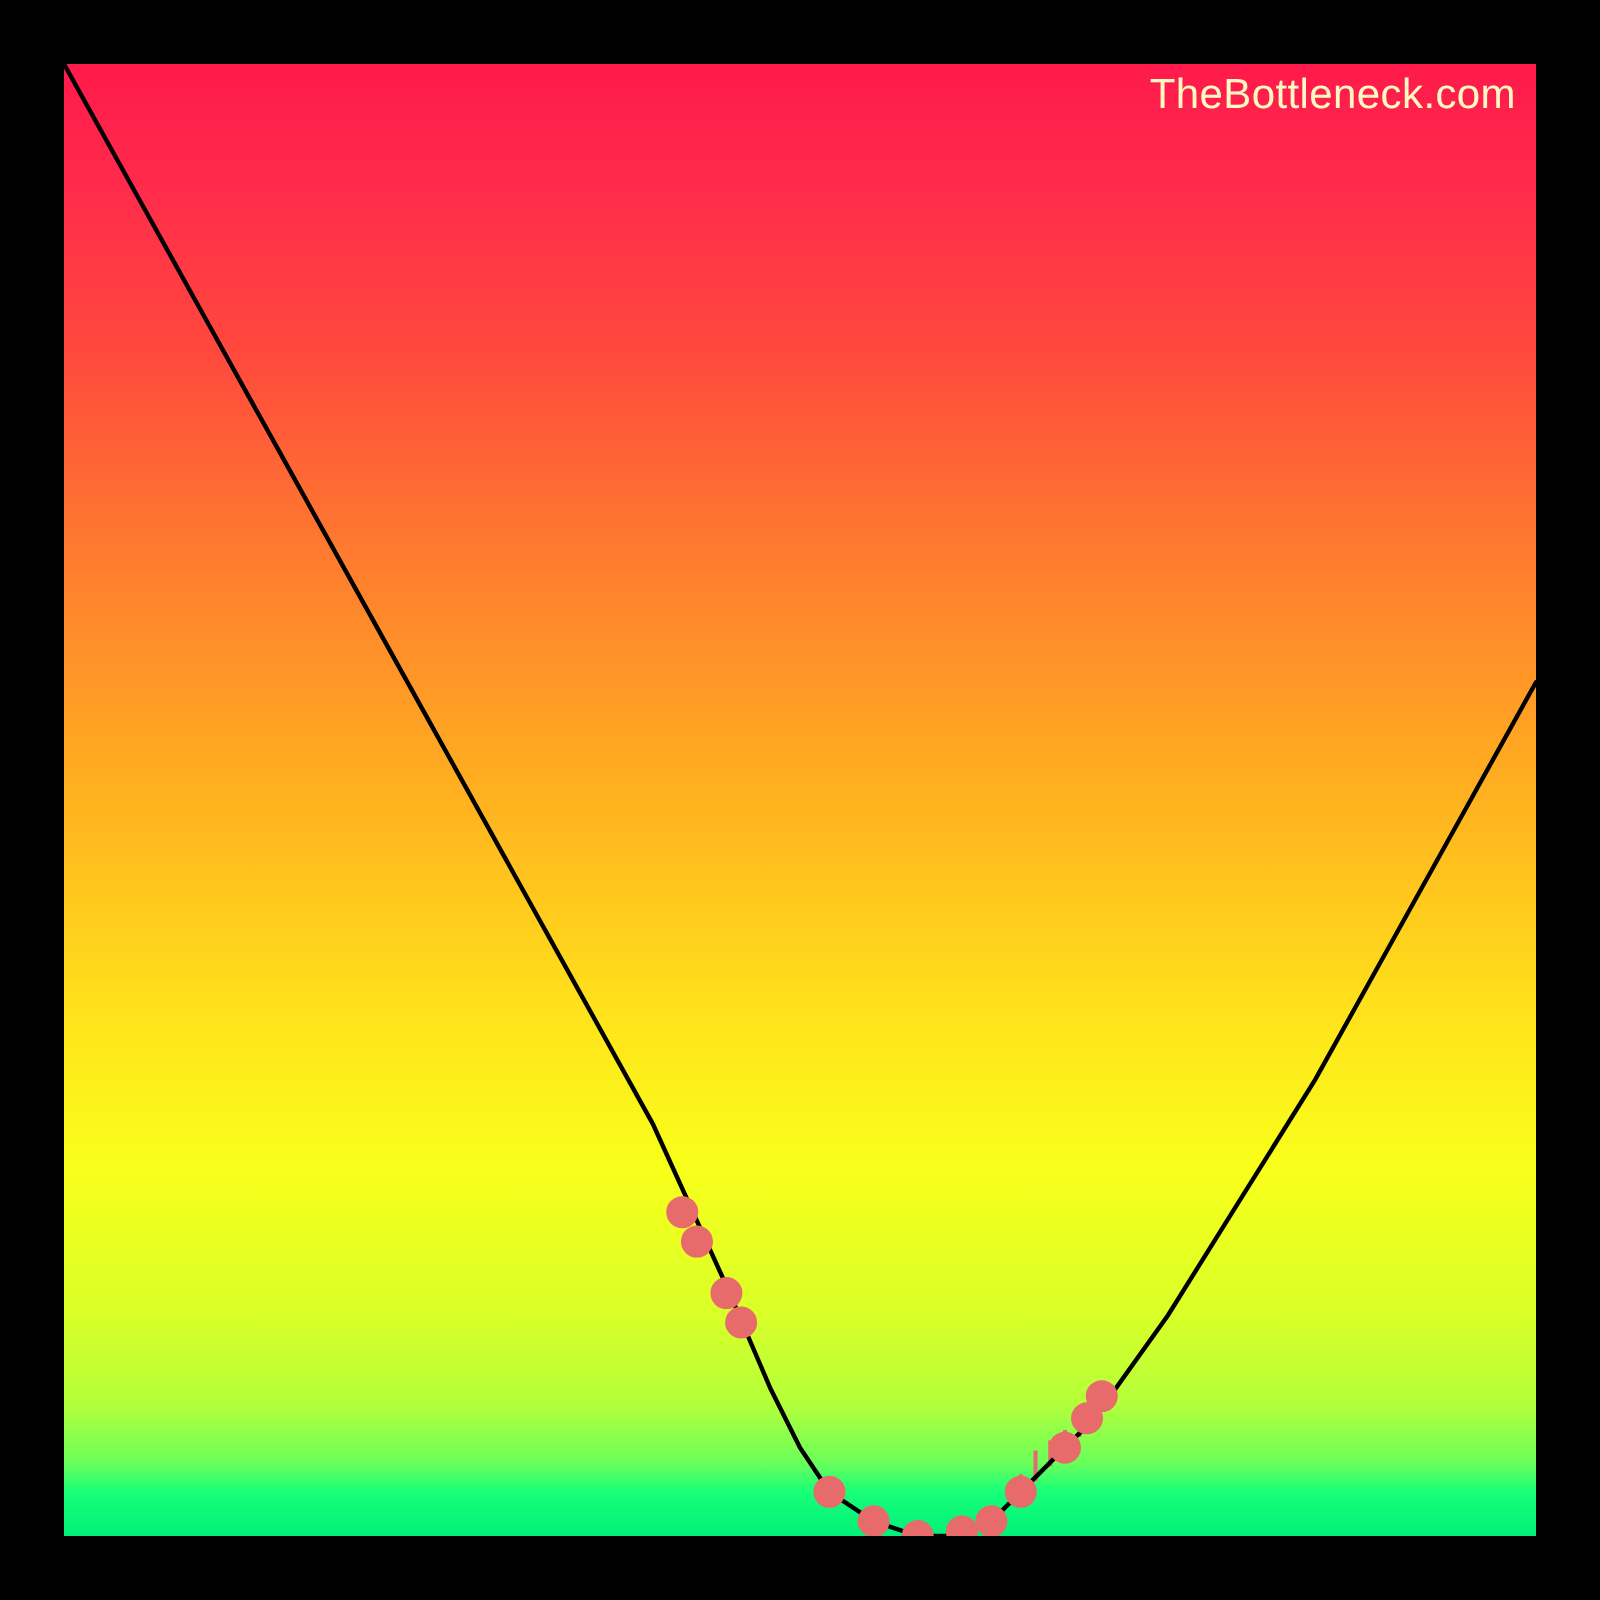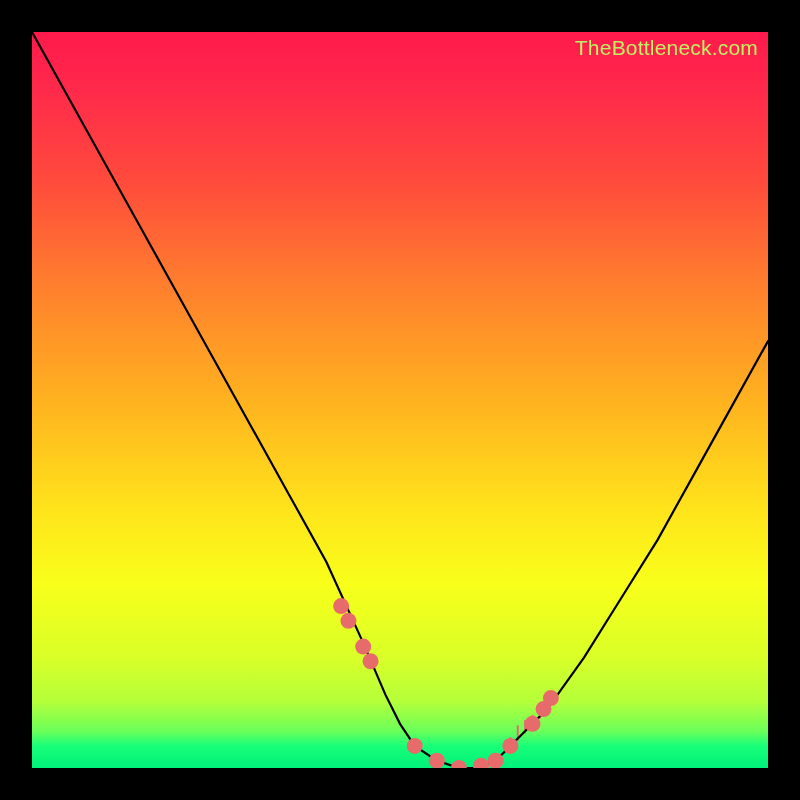--- a/index.html
+++ b/index.html
@@ -44,21 +44,21 @@
       #18ff78 97%,
       #00f07a 100%
     );
   }
   .watermark {
     position: absolute;
     top: 4px;
     right: 10px;
     font-family: Arial, Helvetica, sans-serif;
     font-size: 21px;
-    color: #bef264;
+    color: #fef9c3;
     letter-spacing: 0.2px;
     user-select: none;
   }
   svg.curve {
     position: absolute;
     inset: 0;
   }
 </style>
 </head>
 <body>

